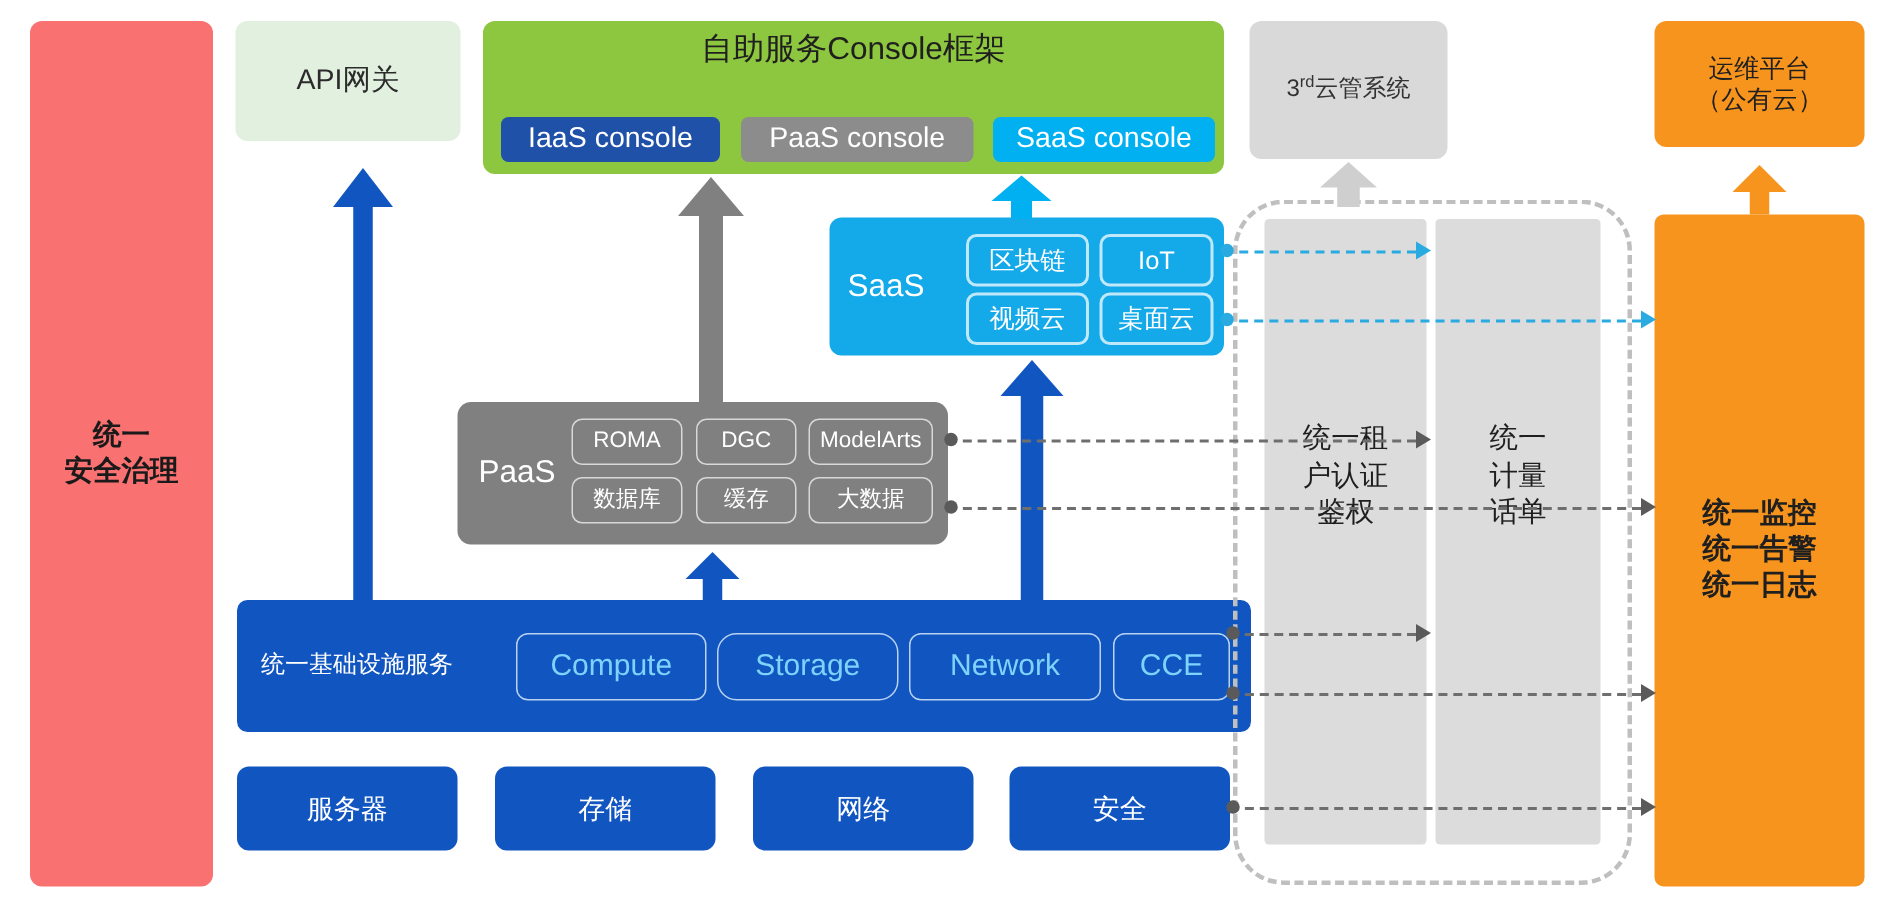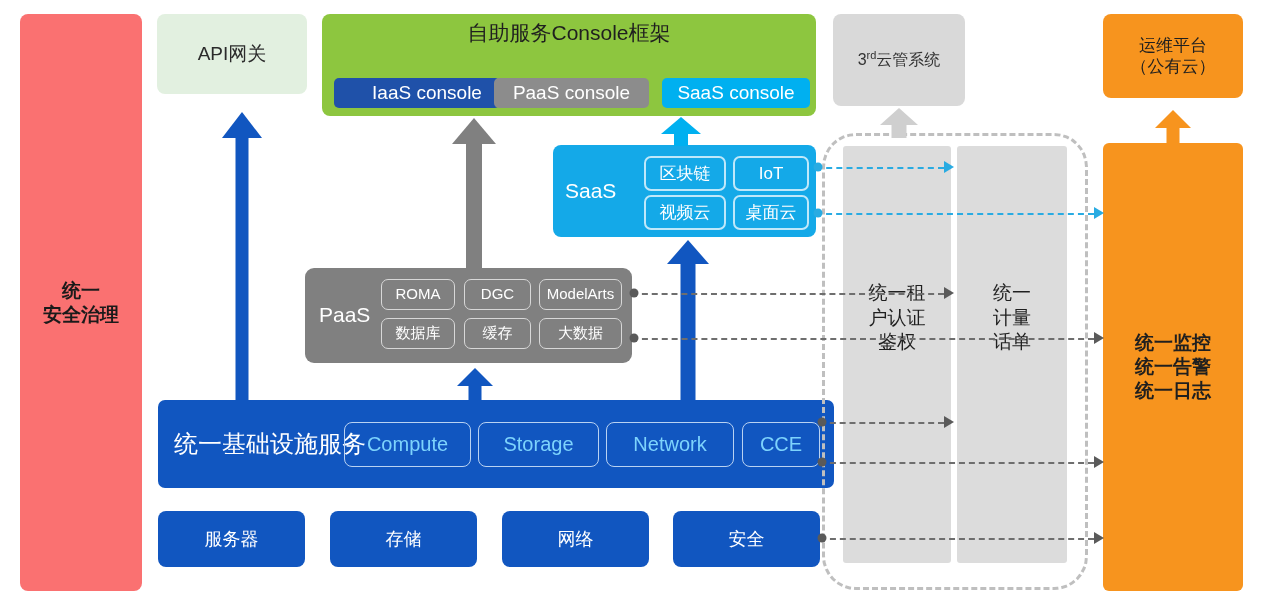--- a/index.html
+++ b/index.html
@@ -20,21 +20,21 @@
           border-radius:8px;color:#2b2b2b;font-size:19px;}
 
   
   .console-frame{left:322px;top:14px;width:494px;height:102px;background:#8dc63f;
                  border-radius:8px;display:block;}
   .console-title{position:absolute;left:0;top:6px;width:100%;text-align:center;
                  color:#1f1f1f;font-size:21px;}
   .console-chip{position:absolute;top:64px;height:30px;border-radius:5px;
                 display:flex;align-items:center;justify-content:center;
                 color:#ffffff;font-size:19px;}
-  .chip-iaas{left:12px;width:146px;background:#1f51a9;padding-left:20px;}
+  .chip-iaas{left:12px;width:146px;background:#1f51a9;}
   .chip-paas{left:172px;width:155px;background:#8c8c8c;}
   .chip-saas{left:340px;width:148px;background:#00b0f0;}
 
   
   .third-cloud{left:833px;top:14px;width:132px;height:92px;background:#d9d9d9;
                border-radius:8px;color:#333;font-size:16px;}
   .third-cloud sup{font-size:11px;vertical-align:super;}
   .app-market{left:990px;top:14px;width:75px;height:92px;background:#d9d9d9;
               border-radius:8px;color:#333;font-size:19px;}
 
@@ -69,26 +69,26 @@
   .pc2{left:159px;top:11px;width:65px;height:29px;}
   .pc3{left:234px;top:11px;width:81px;height:29px;}
   .pc4{left:76px;top:50px;width:72px;height:29px;}
   .pc5{left:159px;top:50px;width:65px;height:29px;}
   .pc6{left:234px;top:50px;width:81px;height:29px;}
 
   
   .infra{left:158px;top:400px;width:676px;height:88px;background:#1156c0;
          border-radius:7px;display:block;}
   .infra-label{position:absolute;left:16px;top:0;height:88px;display:flex;
-               align-items:center;color:#fff;font-size:24px;}
+               align-items:center;color:#fff;font-size:16px;}
   .infra-chip{position:absolute;top:22px;height:43px;border:1.6px solid #b9d2f2;
               border-radius:8px;display:flex;align-items:center;
               justify-content:center;color:#7dd3fc;font-size:20px;}
   .ic1{left:186px;width:125px;}
-  .ic2{left:320px;width:119px;}
+  .ic2{left:320px;width:119px;border-radius:13px;}
   .ic3{left:448px;width:126px;}
   .ic4{left:584px;width:76px;}
 
   
   .hw{top:511px;height:56px;background:#1156c0;border-radius:8px;color:#fff;
       font-size:18px;}
   .hw1{left:158px;width:147px;}
   .hw2{left:330px;width:147px;}
   .hw3{left:502px;width:147px;}
   .hw4{left:673px;width:147px;}

